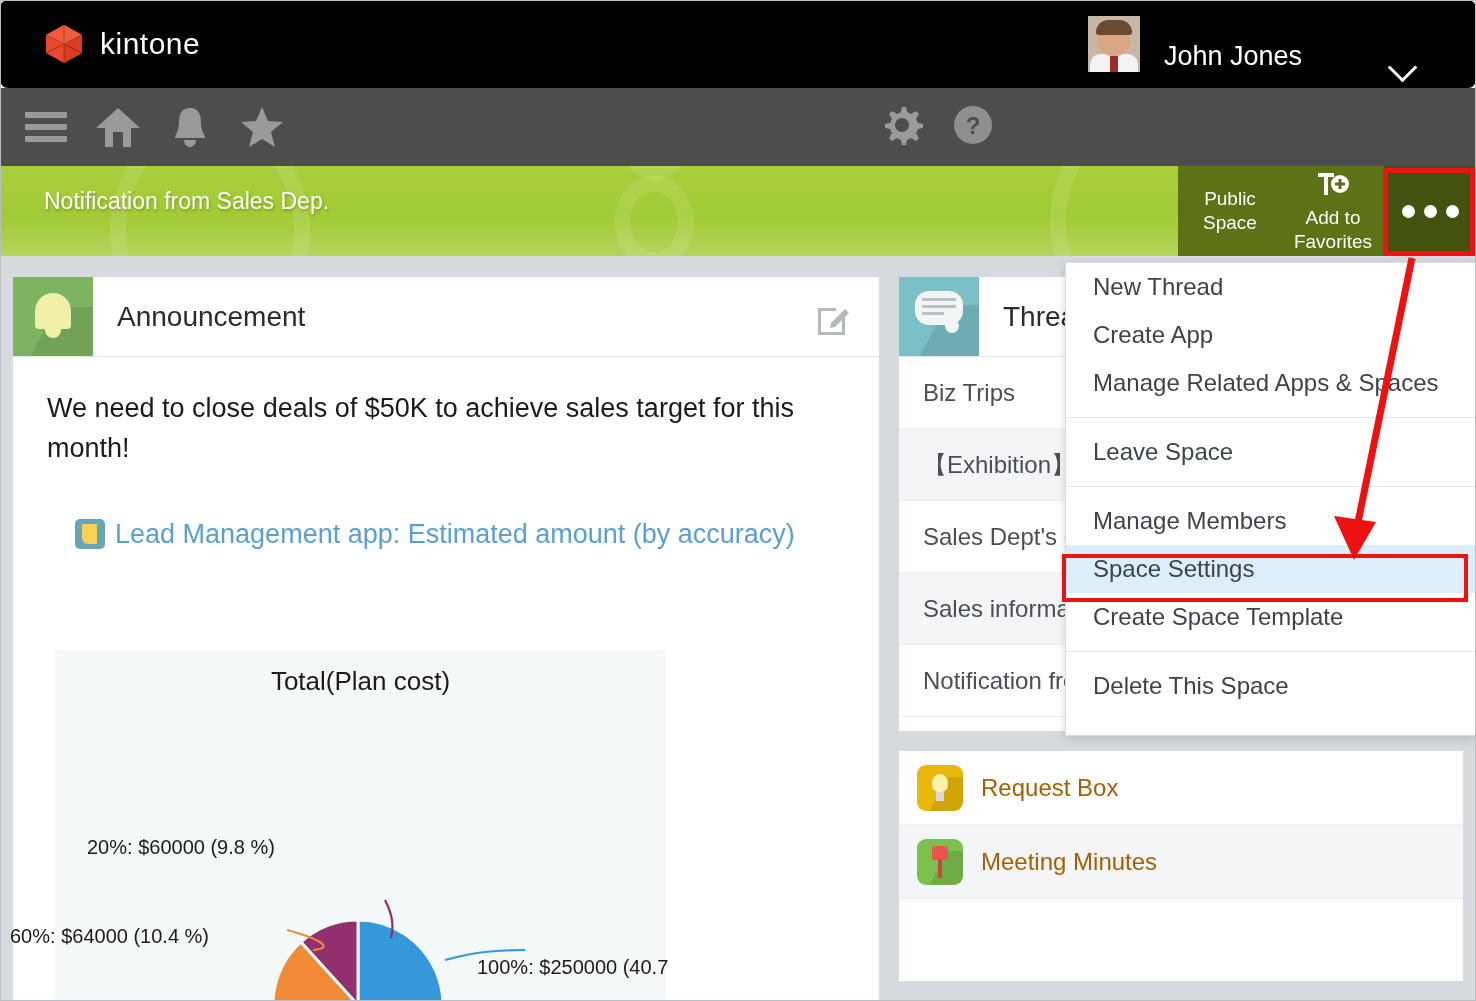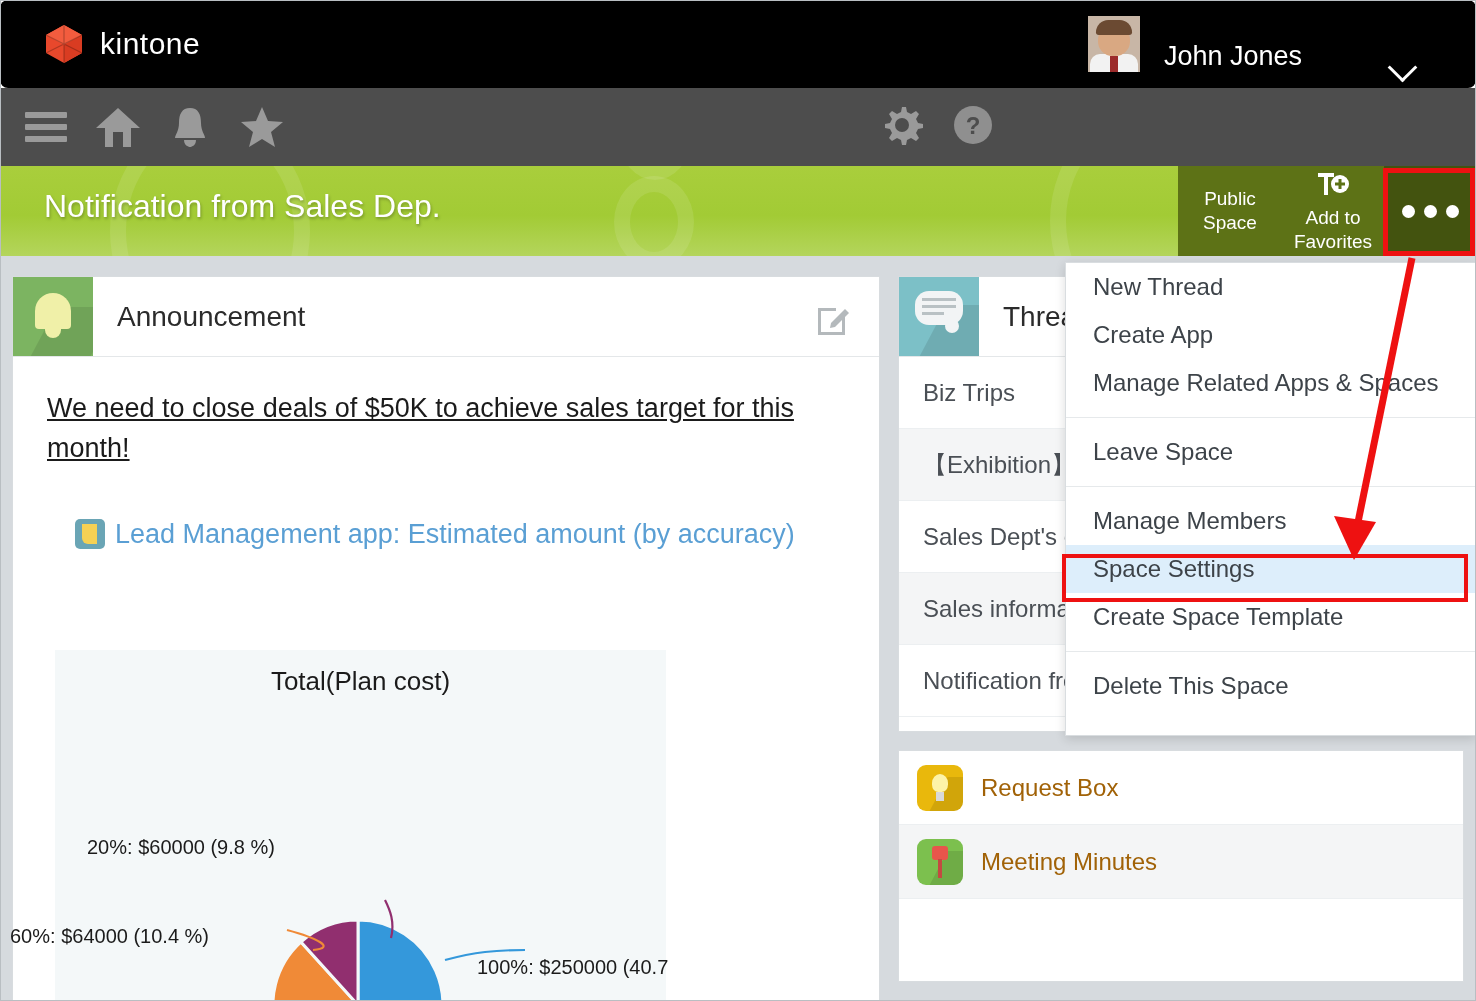--- a/index.html
+++ b/index.html
@@ -90,21 +90,21 @@
     background: linear-gradient(180deg, #a9ce3c 0%, #a2cb35 55%, #b4d55c 100%);
     overflow: hidden;
   }
   .deco { position: absolute; border-radius: 50%; border: 16px solid rgba(255,255,255,0.10); }
   .d1 { left: 110px; top: -50px; width: 200px; height: 230px; }
   .d2 { left: 620px; top: -66px; width: 70px; height: 80px; }
   .d3 { left: 614px; top: 10px; width: 80px; height: 92px; }
   .d4 { left: 1050px; top: -70px; width: 240px; height: 250px; }
   .space-title {
     position: absolute; left: 44px; top: 22px;
-    font-size: 32px; color: #ffffff; text-shadow: 1px 2px 3px rgba(0,0,0,0.25);
+    font-size: 23px; color: #ffffff; text-shadow: 1px 2px 3px rgba(0,0,0,0.25);
     font-weight: 400;
   }
   .space-actions {
     position: absolute; right: 0; top: 166px; height: 90px; display: flex;
   }
   .sa-btn {
     background: #5d7216; color: #ffffff; display: flex; flex-direction: column;
     align-items: center; justify-content: center; cursor: pointer;
     font-size: 19px; line-height: 1.25; text-align: center;
   }
@@ -142,21 +142,21 @@
     content: ""; position: absolute; left: 10px; top: 36px; width: 16px; height: 9px;
     background: #f0f0a8; border-radius: 0 0 9px 9px;
   }
   .bell-shadow {
     position: absolute; left: 30px; top: 30px; width: 60px; height: 52px;
     background: rgba(0,0,0,0.09); transform: skewX(-28deg);
   }
   .panel-title { font-size: 28px; color: #2b2b2b; padding-left: 24px; font-weight: 400; }
   .edit-icon { position: absolute; right: 28px; top: 22px; cursor: pointer; }
   .ann-body { padding: 32px 34px 0 34px; }
-  .ann-text { font-size: 27px; color: #1b1b1b; line-height: 1.48; text-decoration: underline; }
+  .ann-text { font-size: 27px; color: #1b1b1b; line-height: 1.48; }
   .ann-link-row { margin-top: 44px; display: flex; gap: 10px; padding-left: 28px; }
   .doc-ic {
     width: 30px; height: 30px; background: #6aa5b5; border-radius: 5px;
     position: relative; flex: 0 0 30px; margin-top: 6px;
   }
   .doc-ic::after {
     content: ""; position: absolute; left: 7px; top: 5px; width: 15px; height: 20px;
     background: #f6d154; border-radius: 0 0 0 6px;
   }
   .ann-link { font-size: 27px; color: #5a9fd4; line-height: 1.6; cursor: pointer; }

